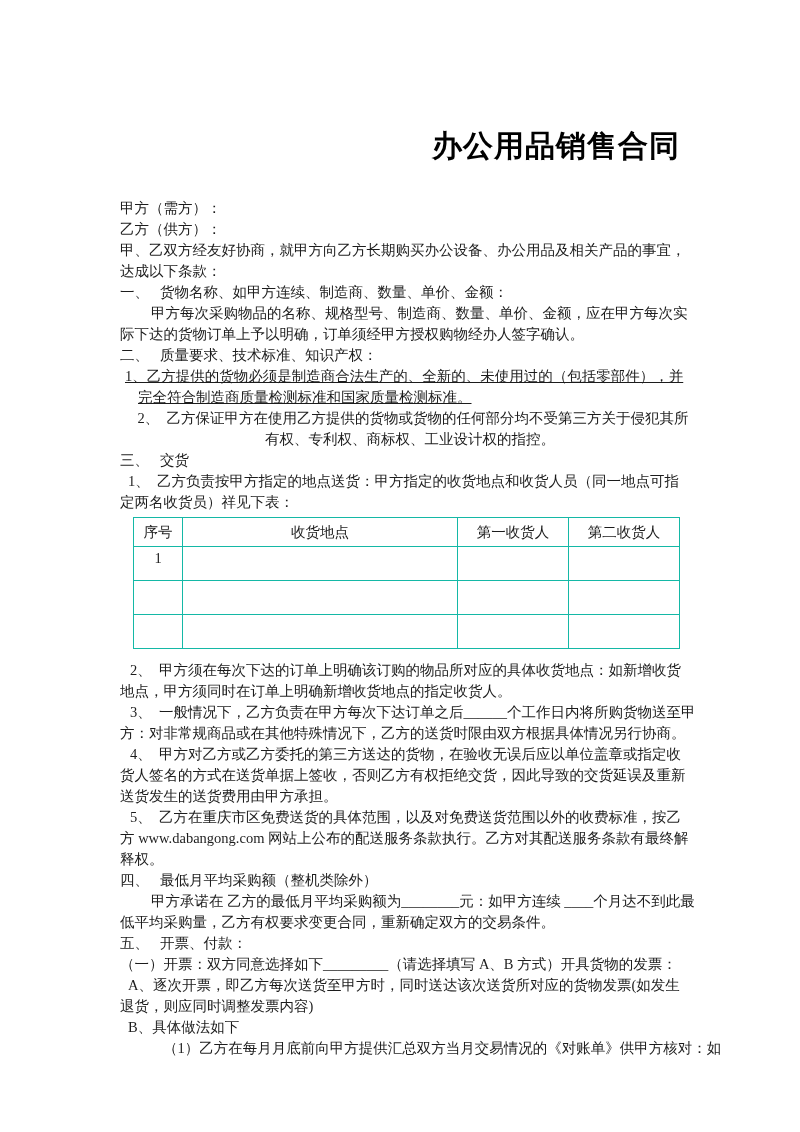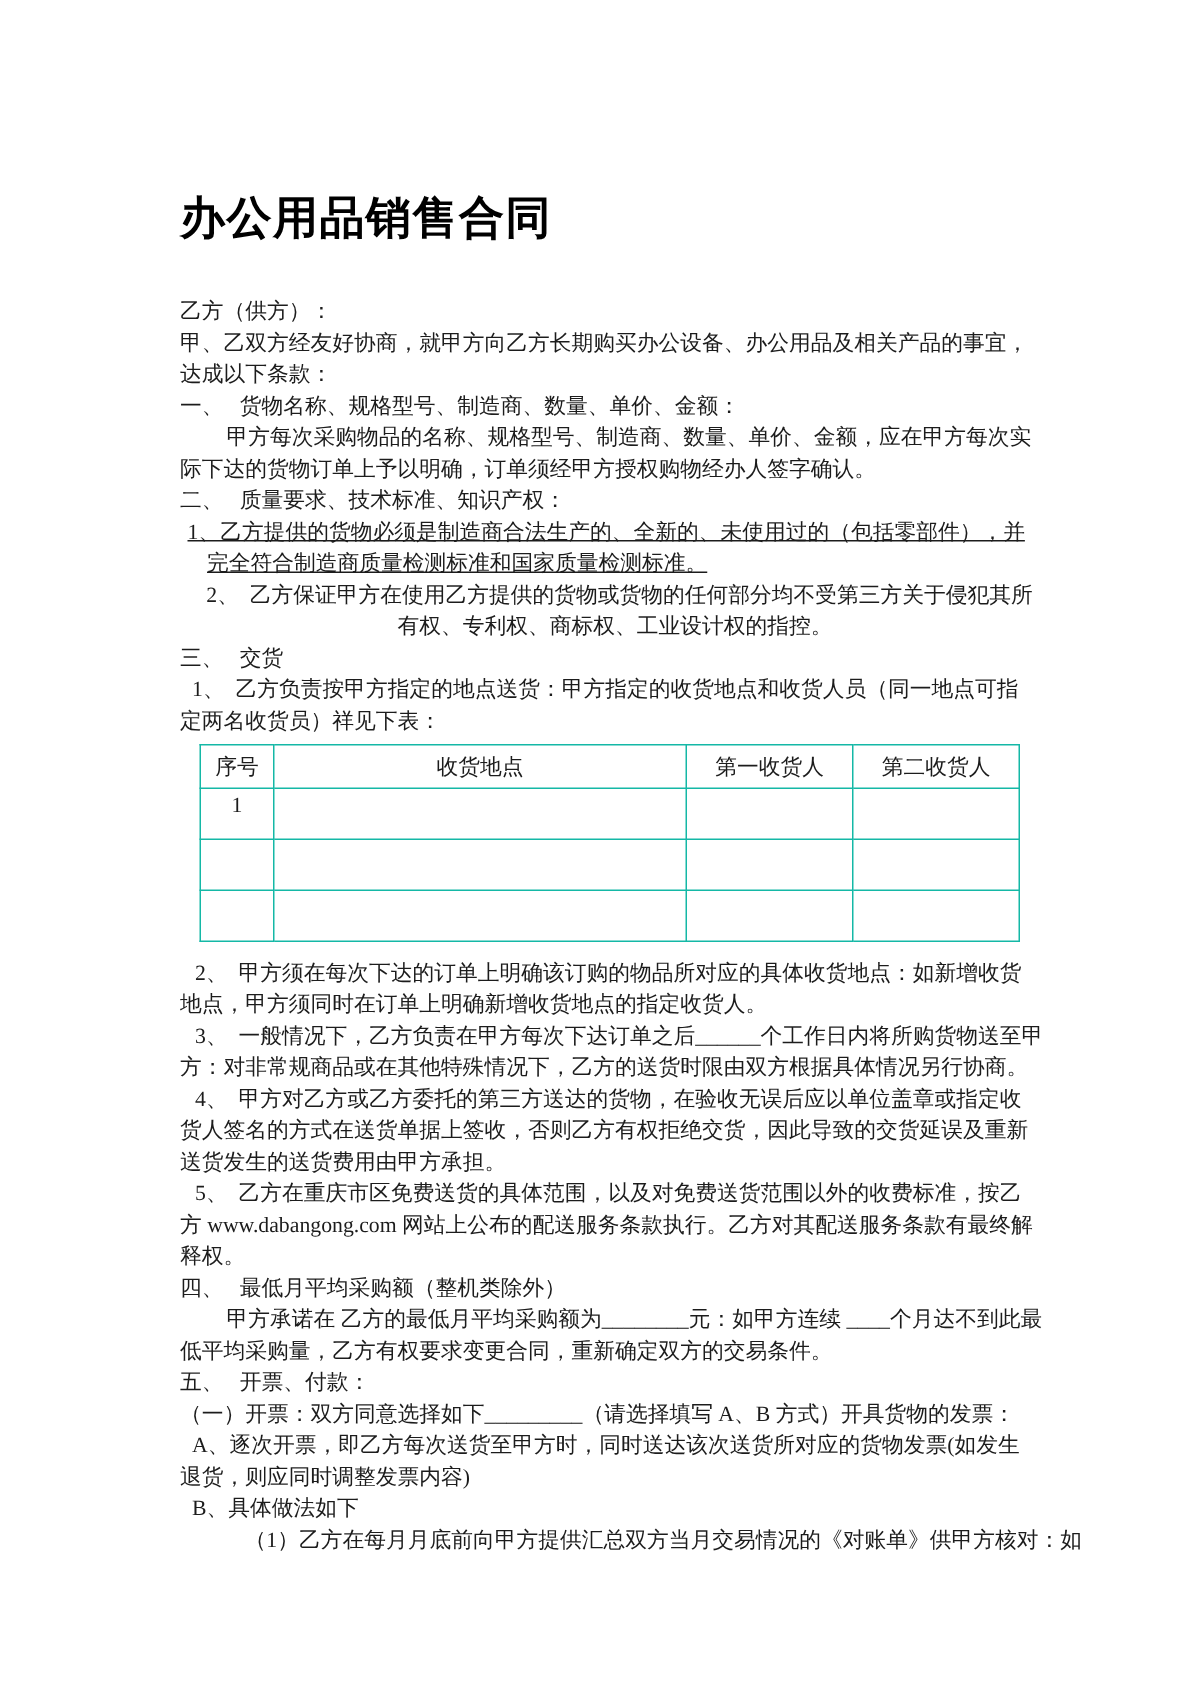--- a/index.html
+++ b/index.html
@@ -20,21 +20,21 @@
     height: 1132px;
     padding: 130px 100px 0 120px;
     background: #ffffff;
   }
   .doc-title {
     width: 560px;
     margin: 0 0 36px 0;
     font-size: 30px;
     line-height: 32px;
     font-weight: bold;
-    text-align: left;
+    text-align: right;
     letter-spacing: 1px;
     color: #000000;
   }
   .line {
     margin: 0;
     width: 580px;
     font-size: 14.5px;
     line-height: 21px;
     white-space: pre-wrap;
     word-break: break-all;
@@ -75,24 +75,25 @@
   col.c-rcv1  { width: 111px; }
   col.c-rcv2  { width: 111px; }
 </style>
 </head>
 <body>
 
 <div class="page">
 
   <h1 class="doc-title">办公用品销售合同</h1>
 
+  <p class="line ind0">甲方（需方）：</p>
   <p class="line ind0">乙方（供方）：</p>
   <p class="line ind0">甲、乙双方经友好协商，就甲方向乙方长期购买办公设备、办公用品及相关产品的事宜，
 达成以下条款：</p>
-  <p class="line ind0">一、   货物名称、规格型号、制造商、数量、单价、金额：</p>
+  <p class="line ind0">一、   货物名称、如甲方连续、制造商、数量、单价、金额：</p>
   <p class="line ind31">甲方每次采购物品的名称、规格型号、制造商、数量、单价、金额，应在甲方每次实
 际下达的货物订单上予以明确，订单须经甲方授权购物经办人签字确认。</p>
   <p class="line ind0">二、   质量要求、技术标准、知识产权：</p>
   <p class="line hang18">1、乙方提供的货物必须是制造商合法生产的、全新的、未使用过的（包括零部件），并
 完全符合制造商质量检测标准和国家质量检测标准。</p>
   <p class="line ind6">2、  乙方保证甲方在使用乙方提供的货物或货物的任何部分均不受第三方关于侵犯其所
 有权、专利权、商标权、工业设计权的指控。</p>
   <p class="line ind0">三、   交货</p>
   <p class="line ind8">1、  乙方负责按甲方指定的地点送货：甲方指定的收货地点和收货人员（同一地点可指
 定两名收货员）祥见下表：</p>

